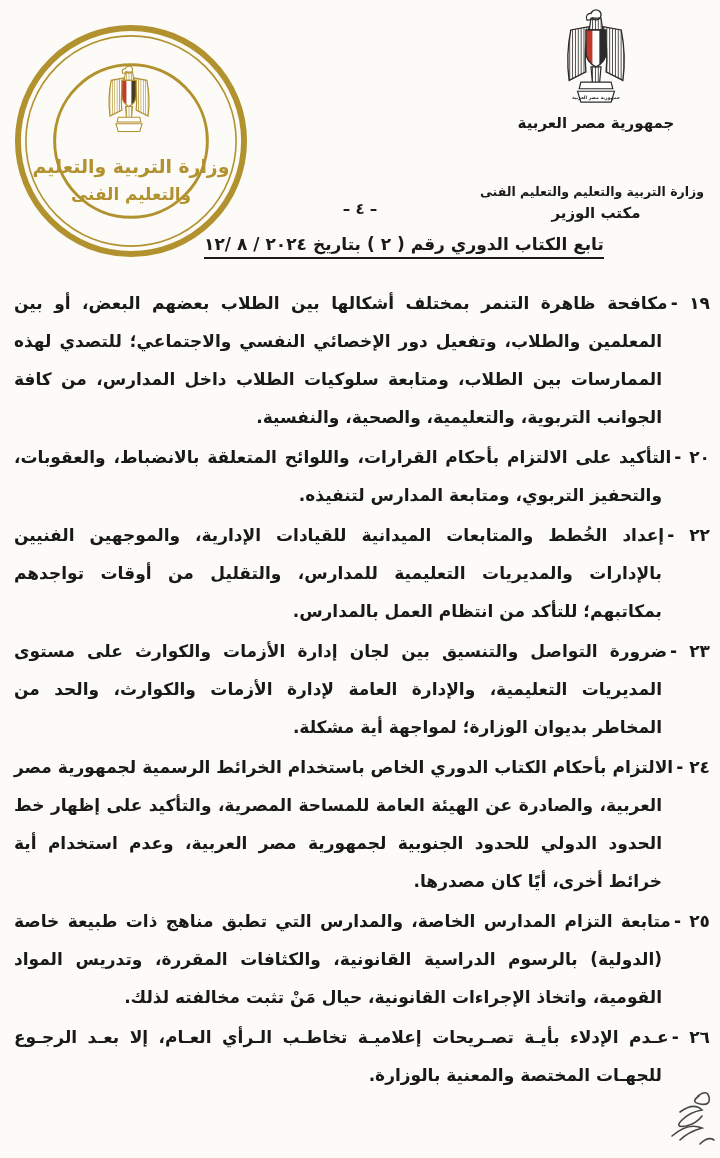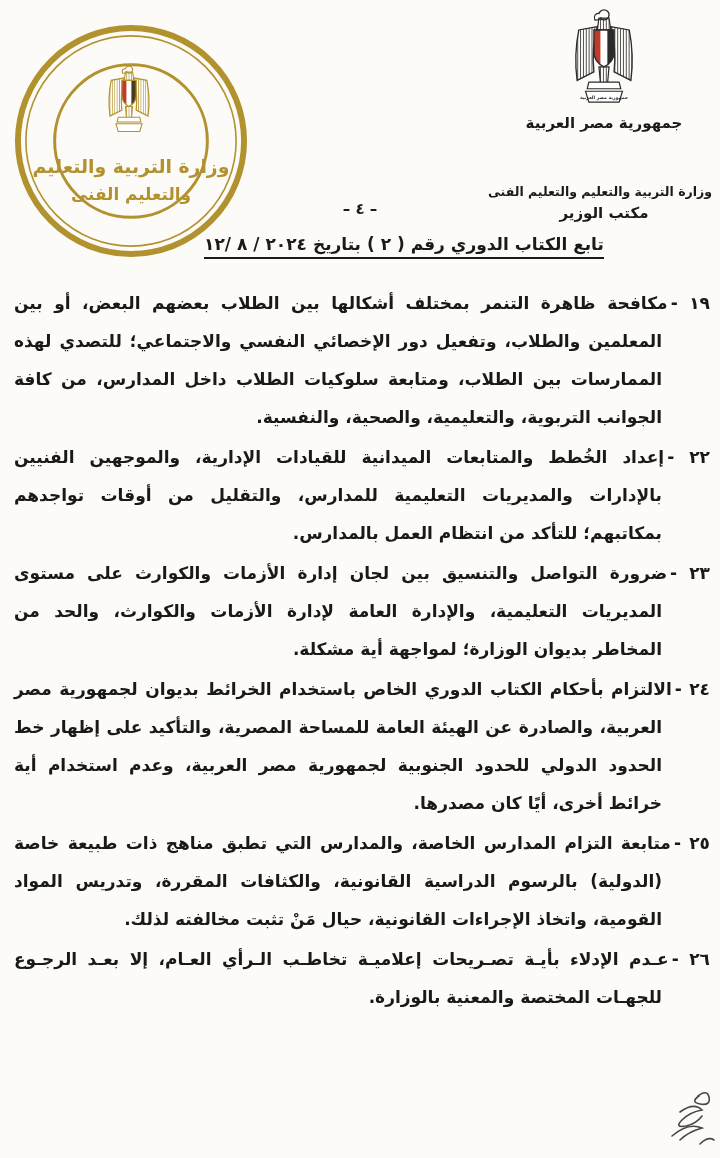--- a/index.html
+++ b/index.html
@@ -11,21 +11,21 @@
     background:#fcfbf7;
     overflow:hidden;
     direction:rtl;
     font-family:"DejaVu Sans", sans-serif;
     color:#1a1a1a;
   }
   
   .seal{ position:absolute; left:12px; top:22px; width:238px; height:238px; }
   
   .letterhead{
-    position:absolute; top:6px; right:8px; width:216px;
+    position:absolute; top:6px; right:16px; width:216px;
     text-align:center;
   }
   .letterhead .emblem{ display:block; margin:0 auto 6px auto; }
   .lh-line{ font-weight:bold; white-space:nowrap; line-height:1.55; }
   .lh-country{ font-size:15px; }
   .lh-ministry{ font-size:12.5px;margin-top:47px; }
   .lh-office{ font-size:15px; }
   
   .pagenum{
     position:absolute; top:200px; left:0; right:0;
@@ -139,27 +139,28 @@
       <span>تابع الكتاب الدوري رقم</span>
       <span class="hand">( ٢ )</span>
       <span>بتاريخ</span>
       <span class="hand" dir="ltr">٢٠٢٤ / ٨ /١٢</span>
     </span>
   </h1>
 
   <section class="items" id="items">
     <p class="item"><span class="num">١٩ -</span><span class="txt">مكافحة ظاهرة التنمر بمختلف أشكالها بين الطلاب بعضهم البعض، أو بين المعلمين والطلاب، وتفعيل دور الإخصائي النفسي والاجتماعي؛ للتصدي لهذه الممارسات بين الطلاب، ومتابعة سلوكيات الطلاب داخل المدارس، من كافة الجوانب التربوية، والتعليمية، والصحية، والنفسية.</span></p>
 
+    <p class="item"><span class="num">٢٠ -</span><span class="txt">التأكيد على الالتزام بأحكام القرارات، واللوائح المتعلقة بالانضباط، والعقوبات، والتحفيز التربوي، ومتابعة المدارس لتنفيذه.</span></p>
 
 
     <p class="item"><span class="num">٢٢ -</span><span class="txt">إعداد الخُطط والمتابعات الميدانية للقيادات الإدارية، والموجهين الفنيين بالإدارات والمديريات التعليمية للمدارس، والتقليل من أوقات تواجدهم بمكاتبهم؛ للتأكد من انتظام العمل بالمدارس.</span></p>
 
     <p class="item"><span class="num">٢٣ -</span><span class="txt">ضرورة التواصل والتنسيق بين لجان إدارة الأزمات والكوارث على مستوى المديريات التعليمية، والإدارة العامة لإدارة الأزمات والكوارث، والحد من المخاطر بديوان الوزارة؛ لمواجهة أية مشكلة.</span></p>
 
-    <p class="item"><span class="num">٢٤ -</span><span class="txt">الالتزام بأحكام الكتاب الدوري الخاص باستخدام الخرائط بديوان لجمهورية مصر العربية، والصادرة عن الهيئة العامة للمساحة المصرية، والتأكيد على إظهار خط الحدود الدولي للحدود الجنوبية لجمهورية مصر العربية، وعدم استخدام أية خرائط أخرى، أيًا كان مصدرها.</span></p>
+    <p class="item"><span class="num">٢٤ -</span><span class="txt">الالتزام بأحكام الكتاب الدوري الخاص باستخدام الخرائط الرسمية لجمهورية مصر العربية، والصادرة عن الهيئة العامة للمساحة المصرية، والتأكيد على إظهار خط الحدود الدولي للحدود الجنوبية لجمهورية مصر العربية، وعدم استخدام أية خرائط أخرى، أيًا كان مصدرها.</span></p>
 
     <p class="item"><span class="num">٢٥ -</span><span class="txt">متابعة التزام المدارس الخاصة، والمدارس التي تطبق مناهج ذات طبيعة خاصة (الدولية) بالرسوم الدراسية القانونية، والكثافات المقررة، وتدريس المواد القومية، واتخاذ الإجراءات القانونية، حيال مَنْ تثبت مخالفته لذلك.</span></p>
 
     <p class="item"><span class="num">٢٦ -</span><span class="txt">عـدم الإدلاء بأيـة تصـريحات إعلاميـة تخاطـب الـرأي العـام، إلا بعـد الرجـوع للجهـات المختصة والمعنية بالوزارة.</span></p>
 
   </section>
 
   <svg class="scribble" width="92" height="72" viewBox="0 0 92 72">
     <path d="M60,10 q9,-7 11,1 q2,9 -9,7 q-10,-2 -1,-8
              M42,26 q14,-10 22,-2 q-12,2 -20,10 q-8,8 4,6 q10,-2 16,-10

